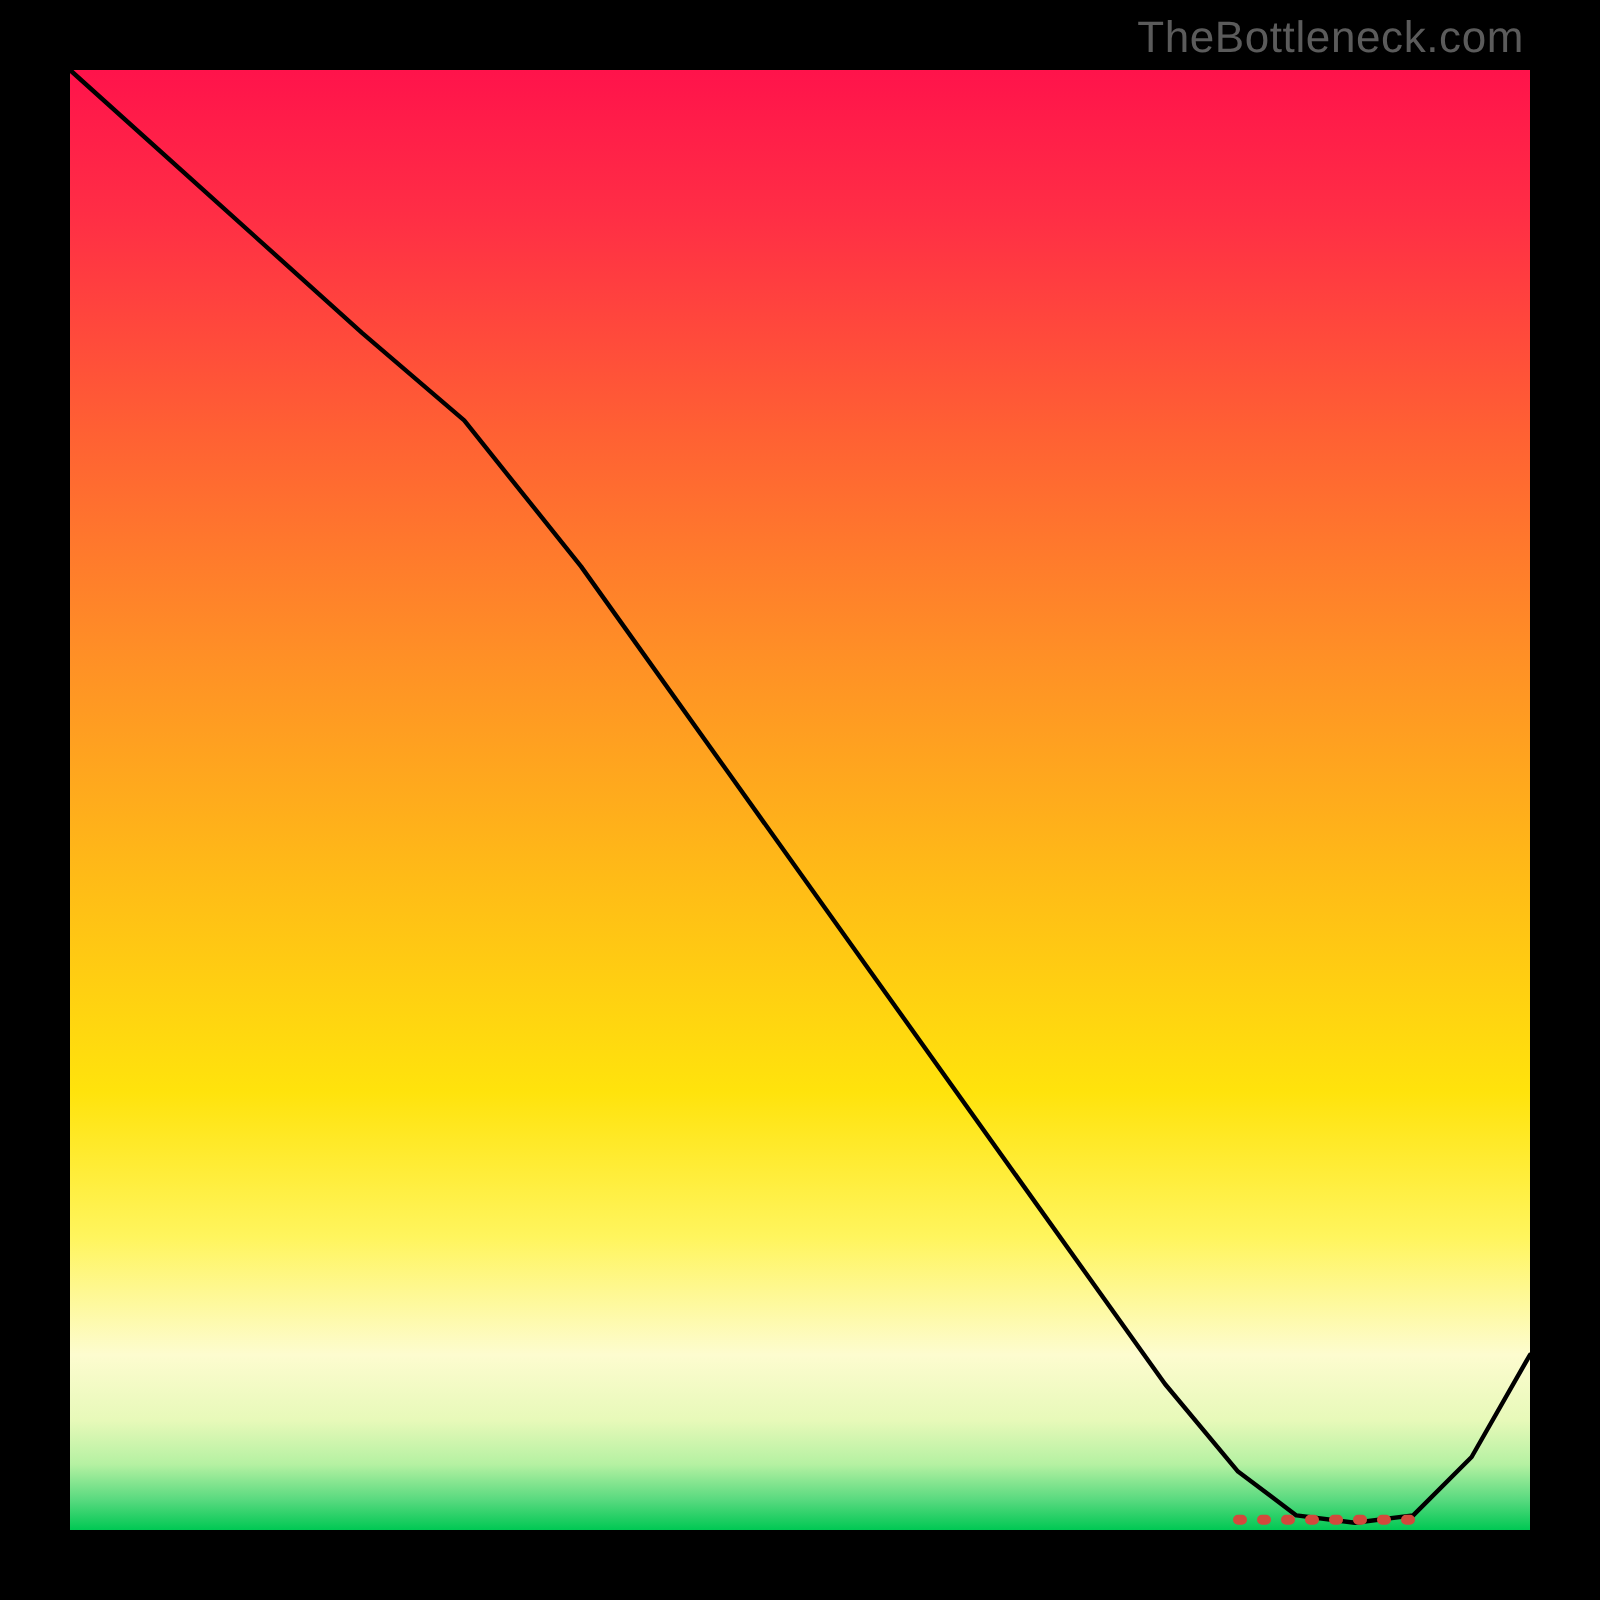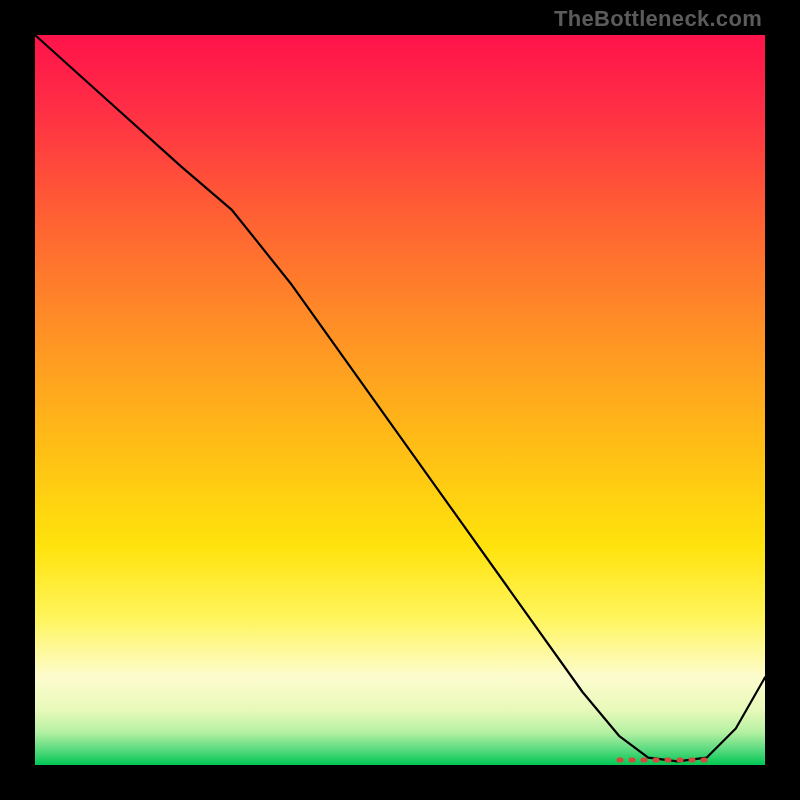--- a/index.html
+++ b/index.html
@@ -41,21 +41,21 @@
       #56d97e 98%,
       #00c853 100%
     );
   }
   .attribution {
     position: absolute;
     top: 6px;
     right: 38px;
     color: #5b5b5b;
     font-size: 22px;
-    font-weight: 700;
+    font-weight: 400;
     letter-spacing: 0.3px;
     user-select: none;
   }
   svg.overlay {
     position: absolute;
     left: 0;
     top: 0;
     width: 730px;
     height: 730px;
     overflow: visible;

